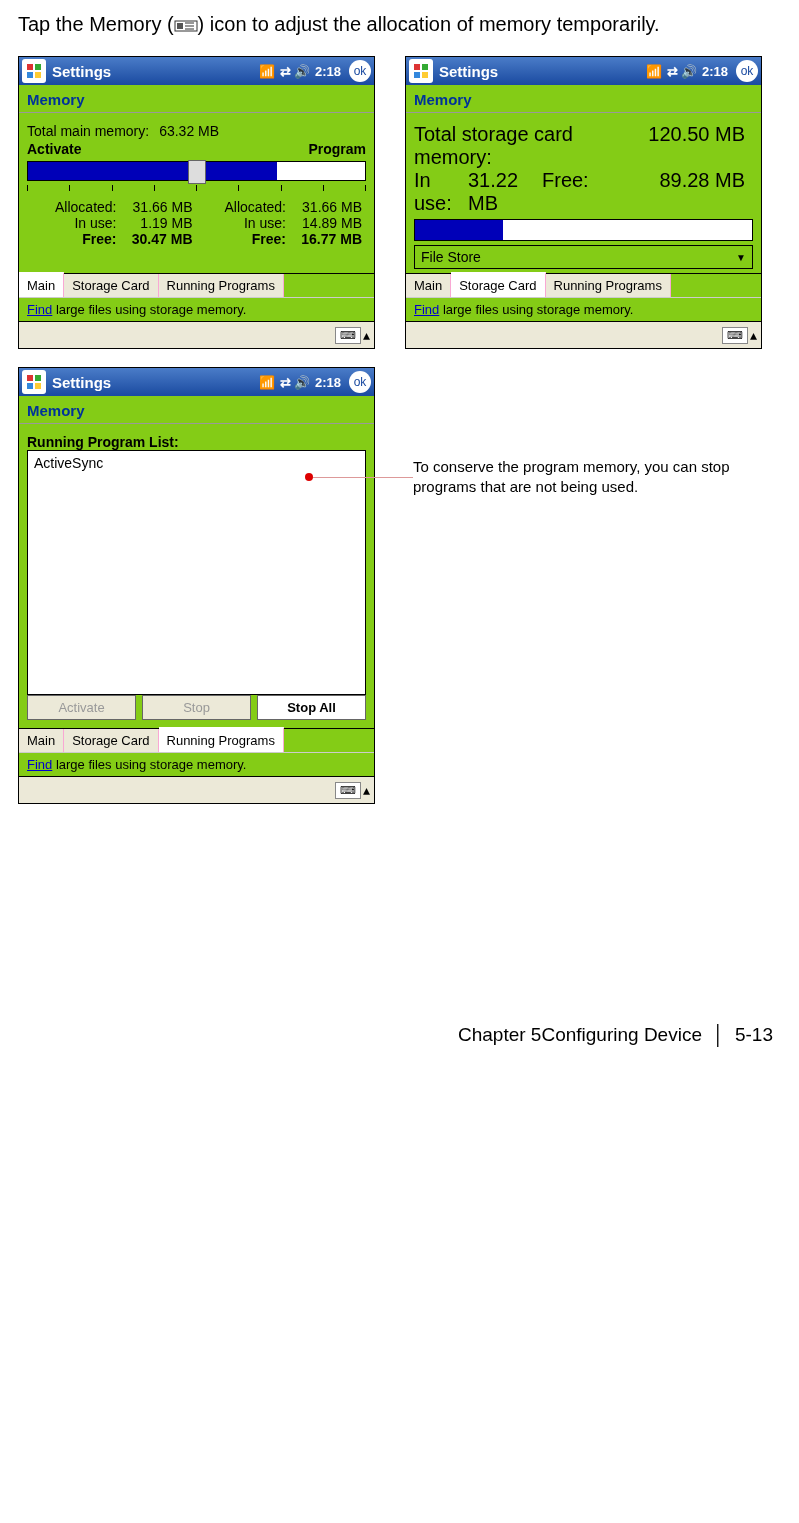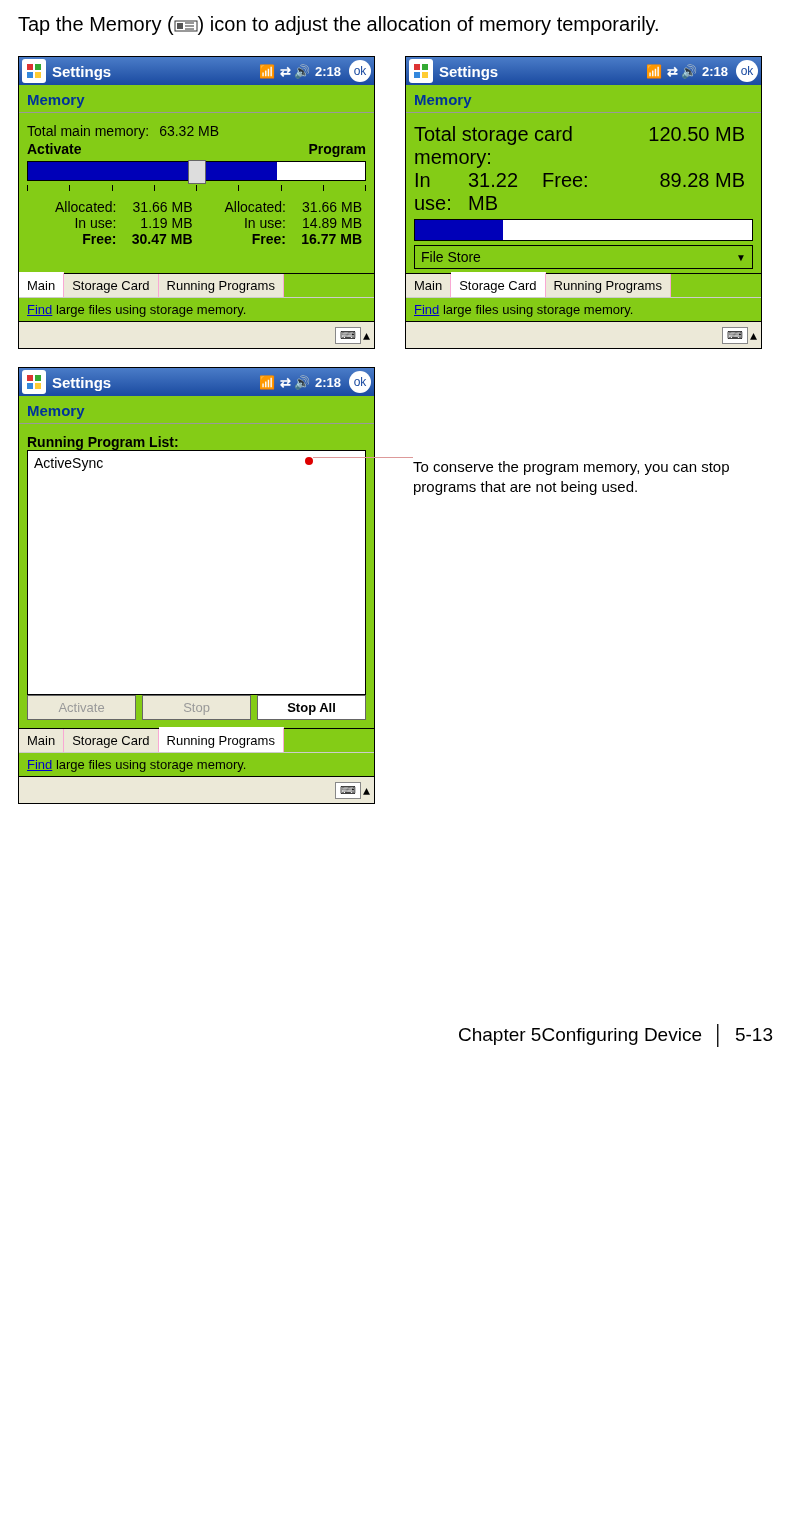--- a/index.html
+++ b/index.html
@@ -38,21 +38,21 @@
 .prog{height:20px;border:1px solid #000;background:#fff;position:relative;margin:4px 0}
 .prog .fill{position:absolute;left:0;top:0;bottom:0;width:26%;background:#0000b8}
 .dropdown{border:1px solid #000;height:22px;display:flex;align-items:center;padding:0 6px;justify-content:space-between;font-size:14px}
 .dropdown .arrow{font-size:10px}
 .listbox{border:1px solid #000;height:235px;background:#fff;padding:4px 6px;font-size:14px;margin-bottom:0}
 .btns{display:flex;gap:6px;margin-bottom:4px}
 .btn{flex:1;text-align:center;padding:4px 2px;border:1px solid #666;background:#ece9d8;font-size:13px}
 .btn.disabled{color:#999}
 .btn.primary{font-weight:bold;background:#fff}
 .row3{display:flex;align-items:flex-start;gap:10px}
-.callout{display:flex;align-items:flex-start;margin-top:90px}
+.callout{display:flex;align-items:center;margin-top:90px}
 .callout .dot{width:8px;height:8px;border-radius:50%;background:#d00;flex-shrink:0}
 .callout .line{height:1px;width:100px;background:#d99}
 .callout .text{font-family:Arial,sans-serif;font-size:15px;line-height:1.35;max-width:360px}
 .footer{text-align:right;font-family:Arial,sans-serif;font-size:19px;padding:10px 26px 20px;margin-top:200px}
 .sc-row{display:flex;font-size:20px}
 .sc-row .a{flex:1.5}
 .sc-row .d{flex:1;text-align:right;padding-right:8px}
 .spacer{flex:1}
 </style>
 </head>

